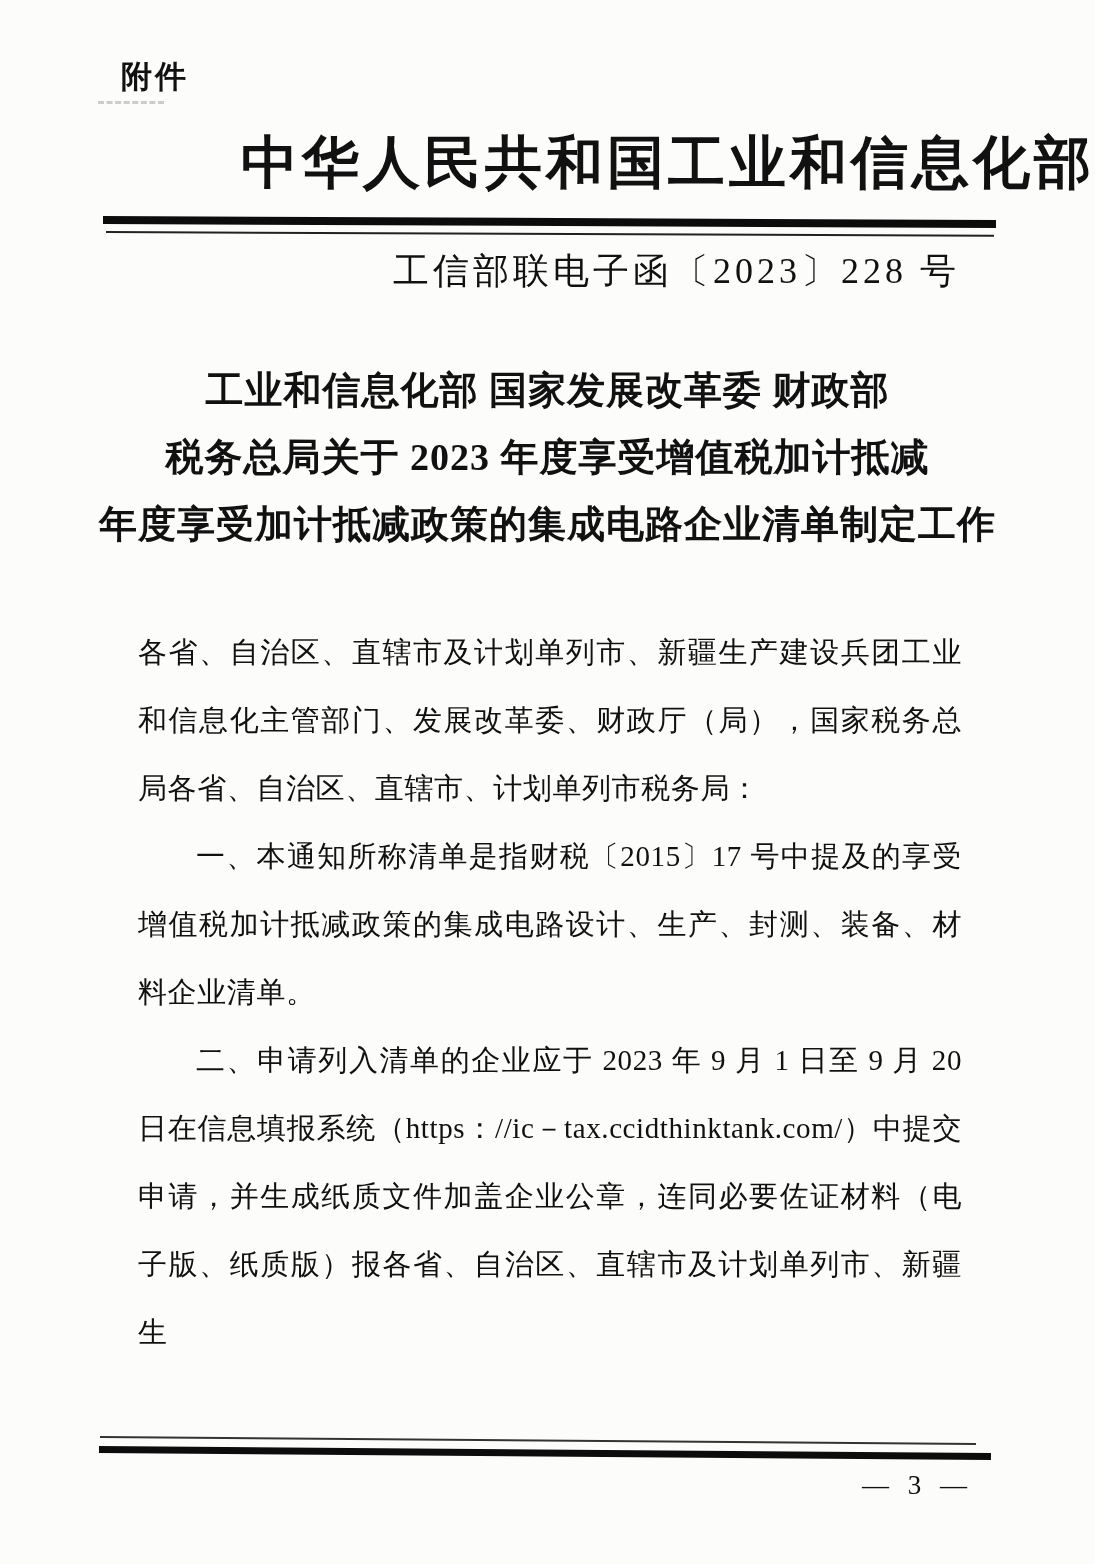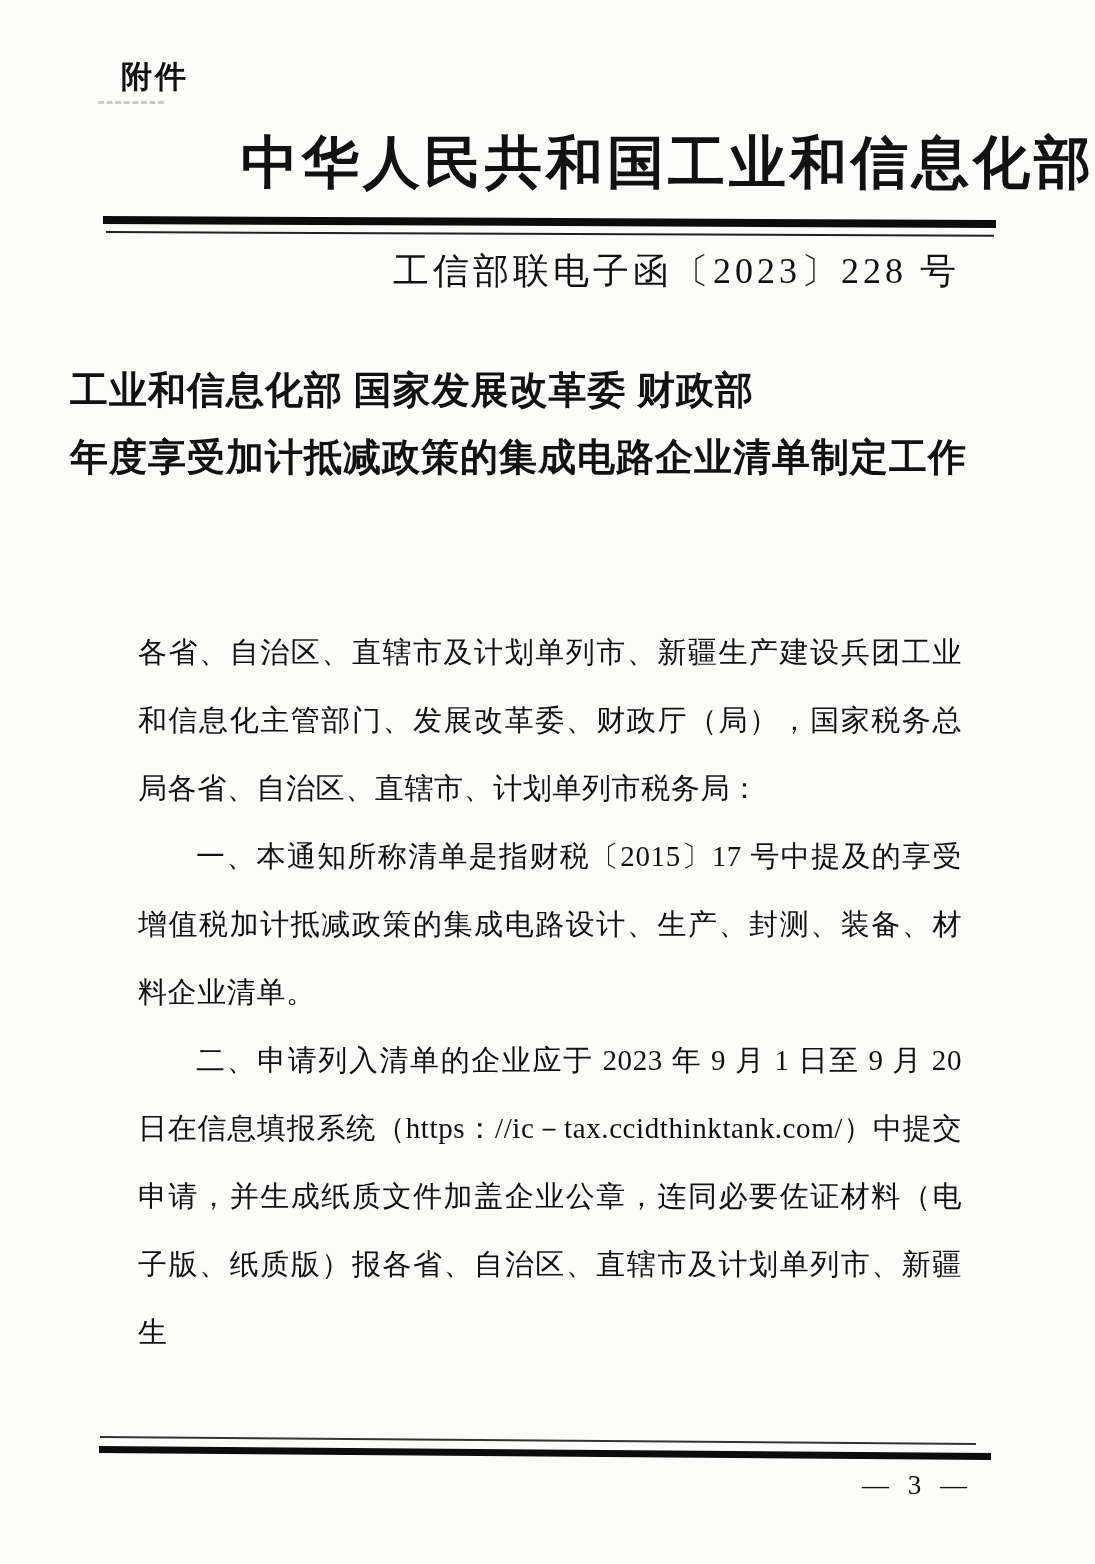--- a/index.html
+++ b/index.html
@@ -74,21 +74,21 @@
     font-size: 36px;
     letter-spacing: 4px;
     white-space: nowrap;
   }
   
   .doc-title {
     position: absolute;
     left: 70px;
     top: 357px;
     width: 955px;
-    text-align: left;
+    text-align: center;
     font-weight: 900;
     font-size: 38px;
     line-height: 67px;
     letter-spacing: 1px;
   }
   .doc-title .t-line { white-space: nowrap; }
   
   .body-text {
     position: absolute;
     left: 138px;
@@ -147,20 +147,21 @@
 
   <div class="org-name">中华人民共和国工业和信息化部</div>
 
   <div class="rule-thick"></div>
   <div class="rule-thin"></div>
 
   <div class="doc-number">工信部联电子函〔2023〕228 号</div>
 
   <div class="doc-title">
     <div class="t-line">工业和信息化部 国家发展改革委 财政部</div>
+    <div class="t-line">税务总局关于 2023 年度享受增值税加计抵减</div>
     <div class="t-line">年度享受加计抵减政策的集成电路企业清单制定工作</div>
   </div>
 
   <div class="body-text">
     <p>各省、自治区、直辖市及计划单列市、新疆生产建设兵团工业和信息化主管部门、发展改革委、财政厅（局），国家税务总局各省、自治区、直辖市、计划单列市税务局：</p>
     <p class="indent">一、本通知所称清单是指财税〔2015〕17 号中提及的享受增值税加计抵减政策的集成电路设计、生产、封测、装备、材料企业清单。</p>
     <p class="indent">二、申请列入清单的企业应于 2023 年 9 月 1 日至 9 月 20 日在信息填报系统（https：//ic－tax.ccidthinktank.com/）中提交申请，并生成纸质文件加盖企业公章，连同必要佐证材料（电子版、纸质版）报各省、自治区、直辖市及计划单列市、新疆生</p>
   </div>
 
   <div class="bottom-rule-thin"></div>

